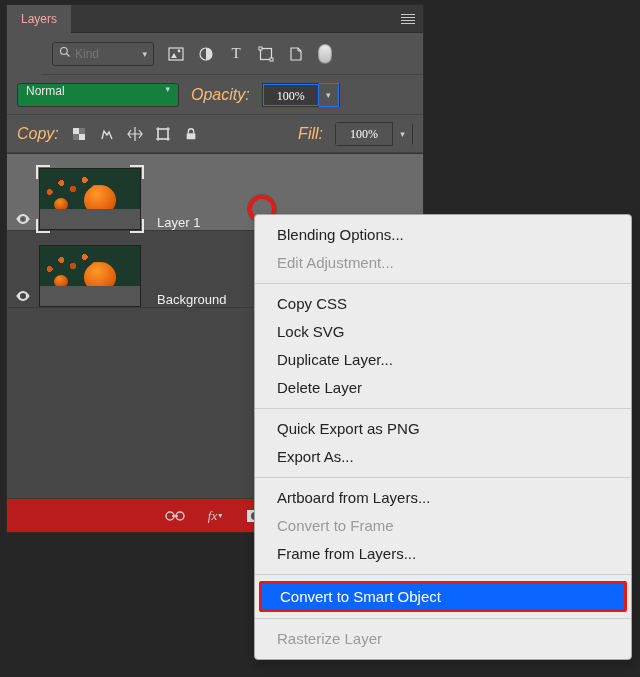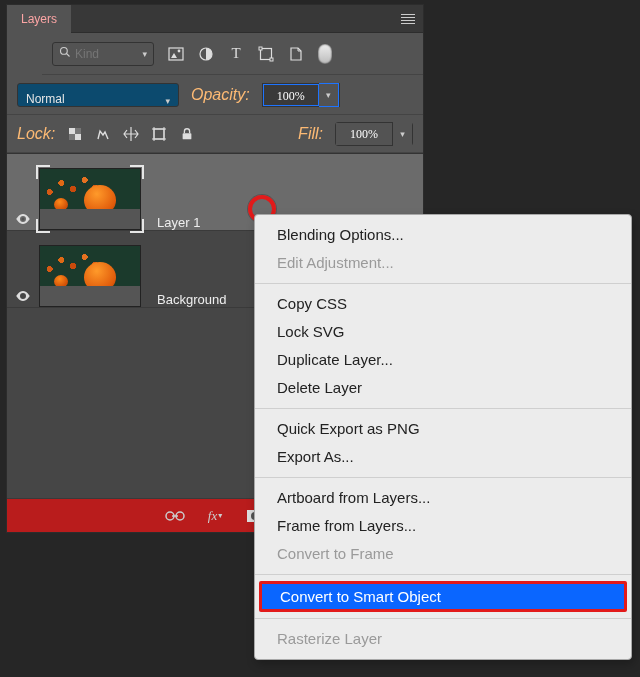--- a/index.html
+++ b/index.html
@@ -25,21 +25,21 @@
   .panel-body { background:#535353; }
   .opts-row { display:flex; align-items:center; height:42px; padding:0 10px; gap:10px; border-bottom:1px solid #444;margin-left:35px; }
   .filter { display:flex; align-items:center; width:102px; height:24px; border:1px solid #333; border-radius:3px; padding:0 6px; background:#535353; gap:4px; }
   .filter input { flex:1; width:40px; background:transparent; border:none; color:#ddd; font-size:12px; }
   .filter .caret { font-size:9px; color:#ccc; }
   .type-icons { display:flex; gap:14px; align-items:center; flex:1; padding-left:4px; }
   .ti { width:16px; height:16px; display:flex; align-items:center; justify-content:center; fill:#ddd; color:#ddd; }
   .pill { width:14px; height:20px; border-radius:7px; background:linear-gradient(#eee,#bbb); box-shadow:inset 0 0 2px #000; }
 
   .blend-row { display:flex; align-items:center; height:40px; padding:0 10px; gap:12px; border-bottom:1px solid #444; }
-  .select { display:flex; align-items:flex-end; justify-content:space-between; height:24px; border:1px solid #333; border-radius:3px; padding:0 8px; background:#0c4a6e; min-width:162px; }
+  .select { display:flex; align-items:flex-start; justify-content:space-between; height:24px; border:1px solid #333; border-radius:3px; padding:0 8px; background:#15803d; min-width:162px; }
   .select .caret { font-size:9px; color:#ccc; }
   .lbl { color:#fdba74; font-size:16px;font-style:italic; }
   .opacity-box, .fill-box { display:flex; align-items:center; border:1px solid #333; height:24px; }
   .opacity-box .val, .fill-box .val {
     height:22px; width:56px; text-align:center; line-height:22px; color:#fff; font-size:12px;
     background:#535353;
     font-family:Liberation Serif, serif;
   }
   .opacity-box .val { border:1px solid #1e74ff; background:#3a3a3a; }
   .step-btn { width:20px; height:24px; display:flex; align-items:center; justify-content:center; border-left:1px solid #333; font-size:9px; color:#ccc; background:#535353; }
@@ -173,21 +173,21 @@
         <span class="caret">▾</span>
       </div>
       <span class="lbl">Opacity:</span>
       <div class="opacity-box">
         <div class="val">100%</div>
         <div class="step-btn">▾</div>
       </div>
     </div>
 
     <div class="lock-row">
-      <span class="lbl">Lock:</span>
+      <span class="lbl">Copy:</span>
       <div class="lock-icons">
         <span class="li">
             <svg viewBox="0 0 16 16" width="16" height="16">
               <rect x="2" y="2" width="6" height="6" fill="#ddd"></rect>
               <rect x="8" y="8" width="6" height="6" fill="#ddd"></rect>
               <rect x="8" y="2" width="6" height="6" fill="#777"></rect>
               <rect x="2" y="8" width="6" height="6" fill="#777"></rect>
             </svg>
           </span>
         <span class="li">
@@ -298,20 +298,20 @@
   <div class="ctx-sep"></div>
   <div class="ctx-item">Copy CSS</div>
   <div class="ctx-item">Lock SVG</div>
   <div class="ctx-item">Duplicate Layer...</div>
   <div class="ctx-item">Delete Layer</div>
   <div class="ctx-sep"></div>
   <div class="ctx-item">Quick Export as PNG</div>
   <div class="ctx-item">Export As...</div>
   <div class="ctx-sep"></div>
   <div class="ctx-item">Artboard from Layers...</div>
+  <div class="ctx-item disabled">Convert to Frame</div>
   <div class="ctx-item">Frame from Layers...</div>
-  <div class="ctx-item disabled">Convert to Frame</div>
   <div class="ctx-sep"></div>
   <div class="ctx-highlight">Convert to Smart Object</div>
   <div class="ctx-sep"></div>
   <div class="ctx-item disabled">Rasterize Layer</div>
 
 </div>
 
 </body></html>

